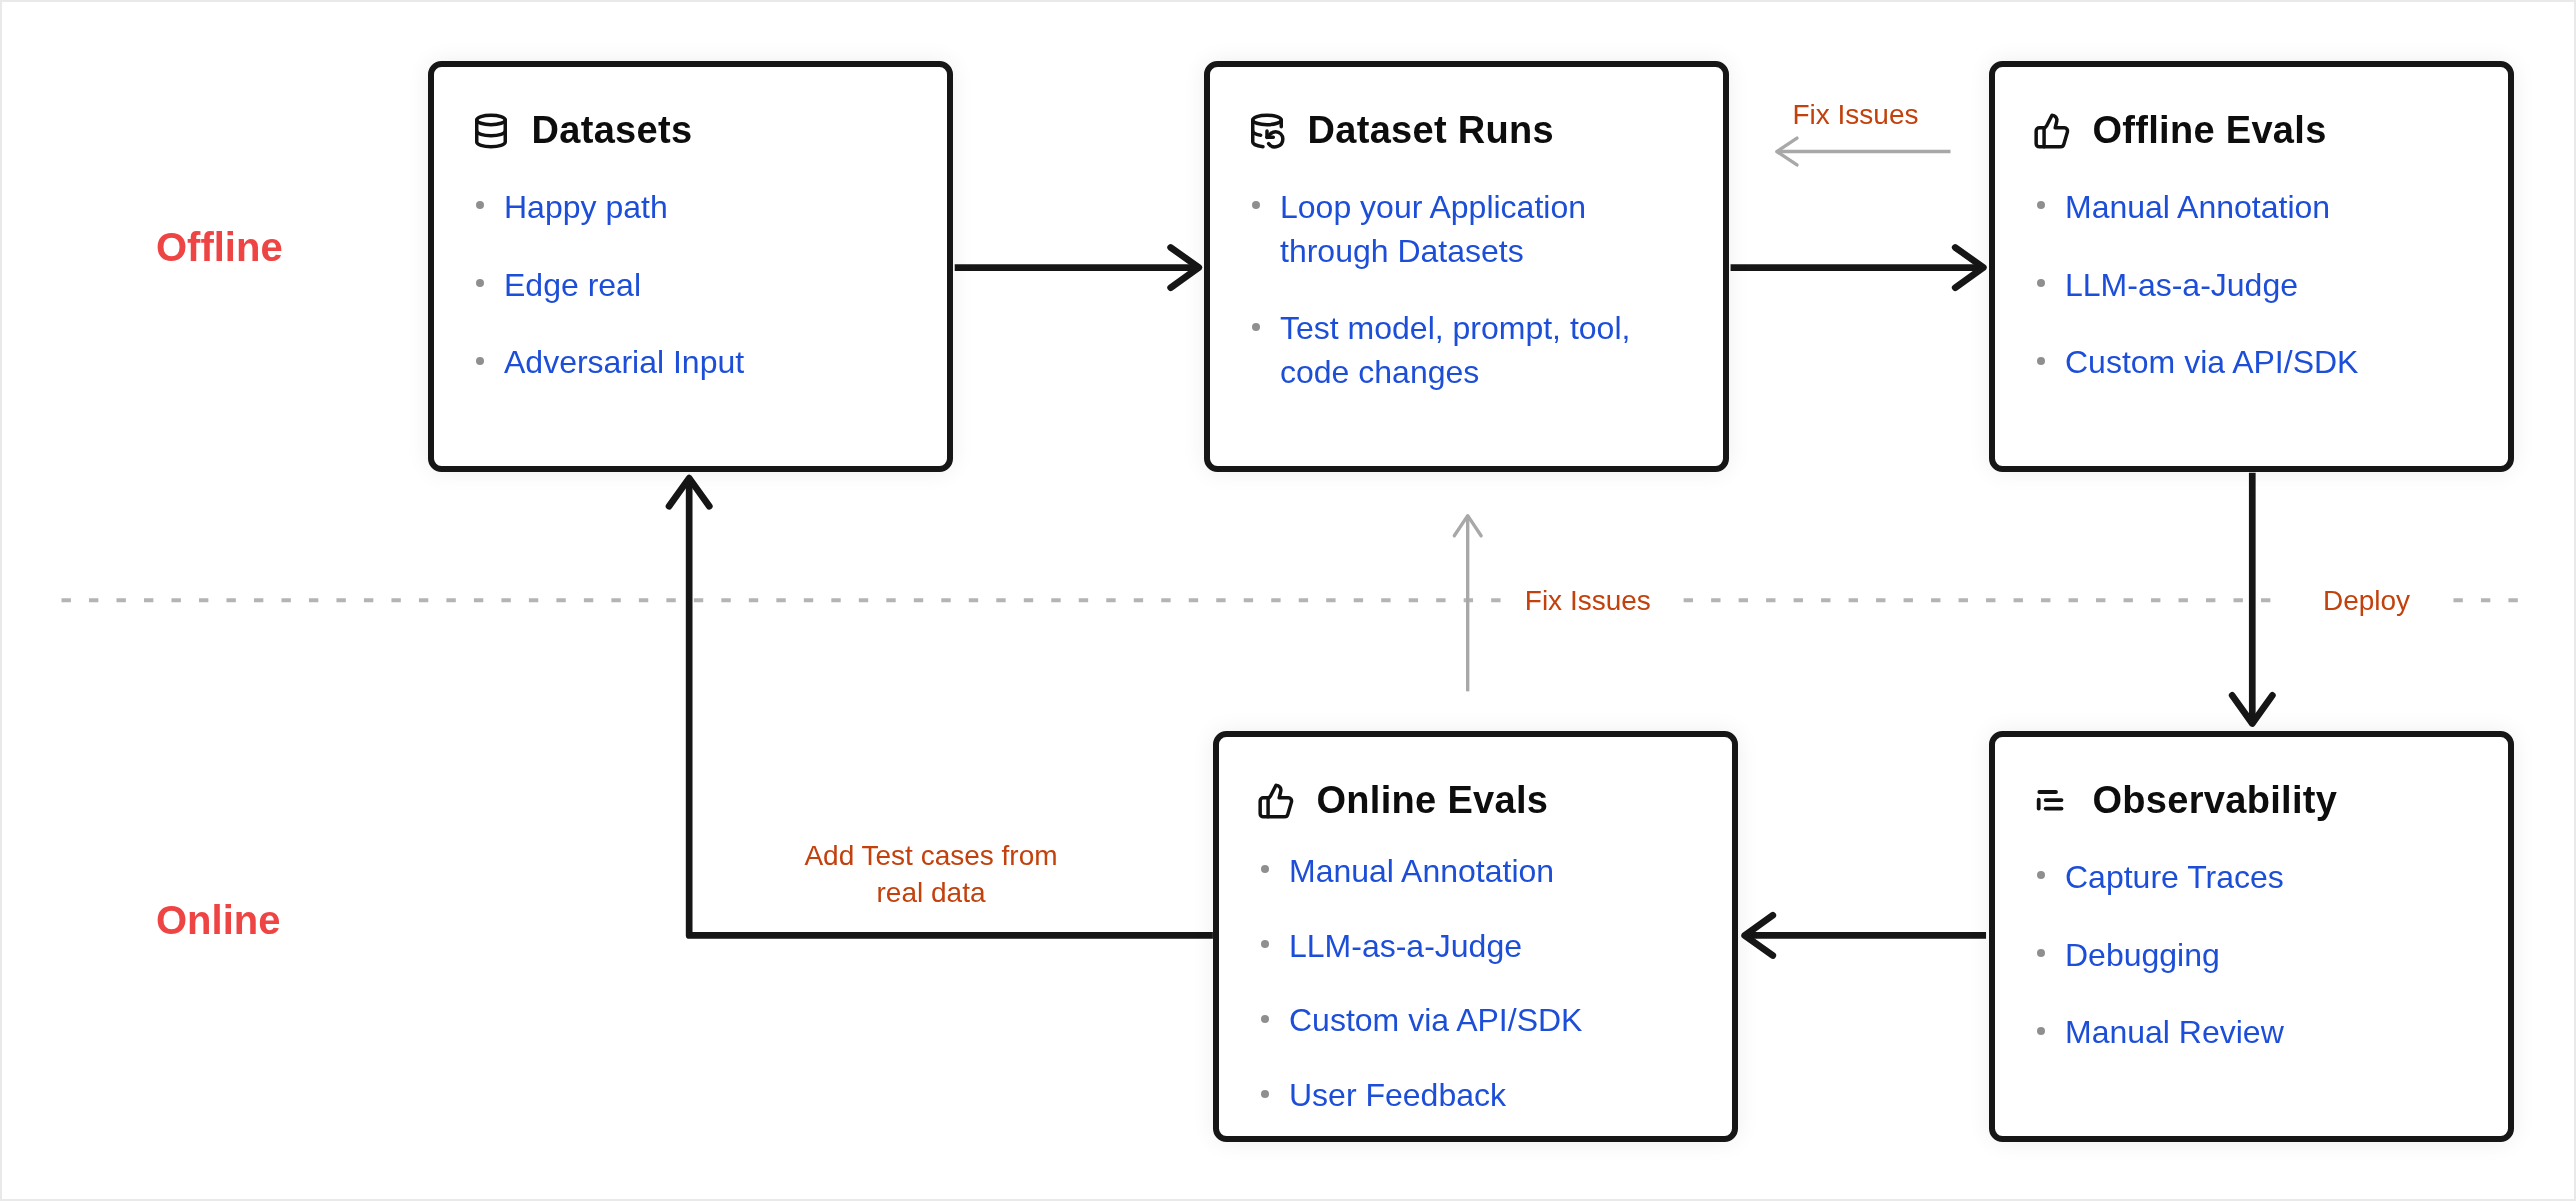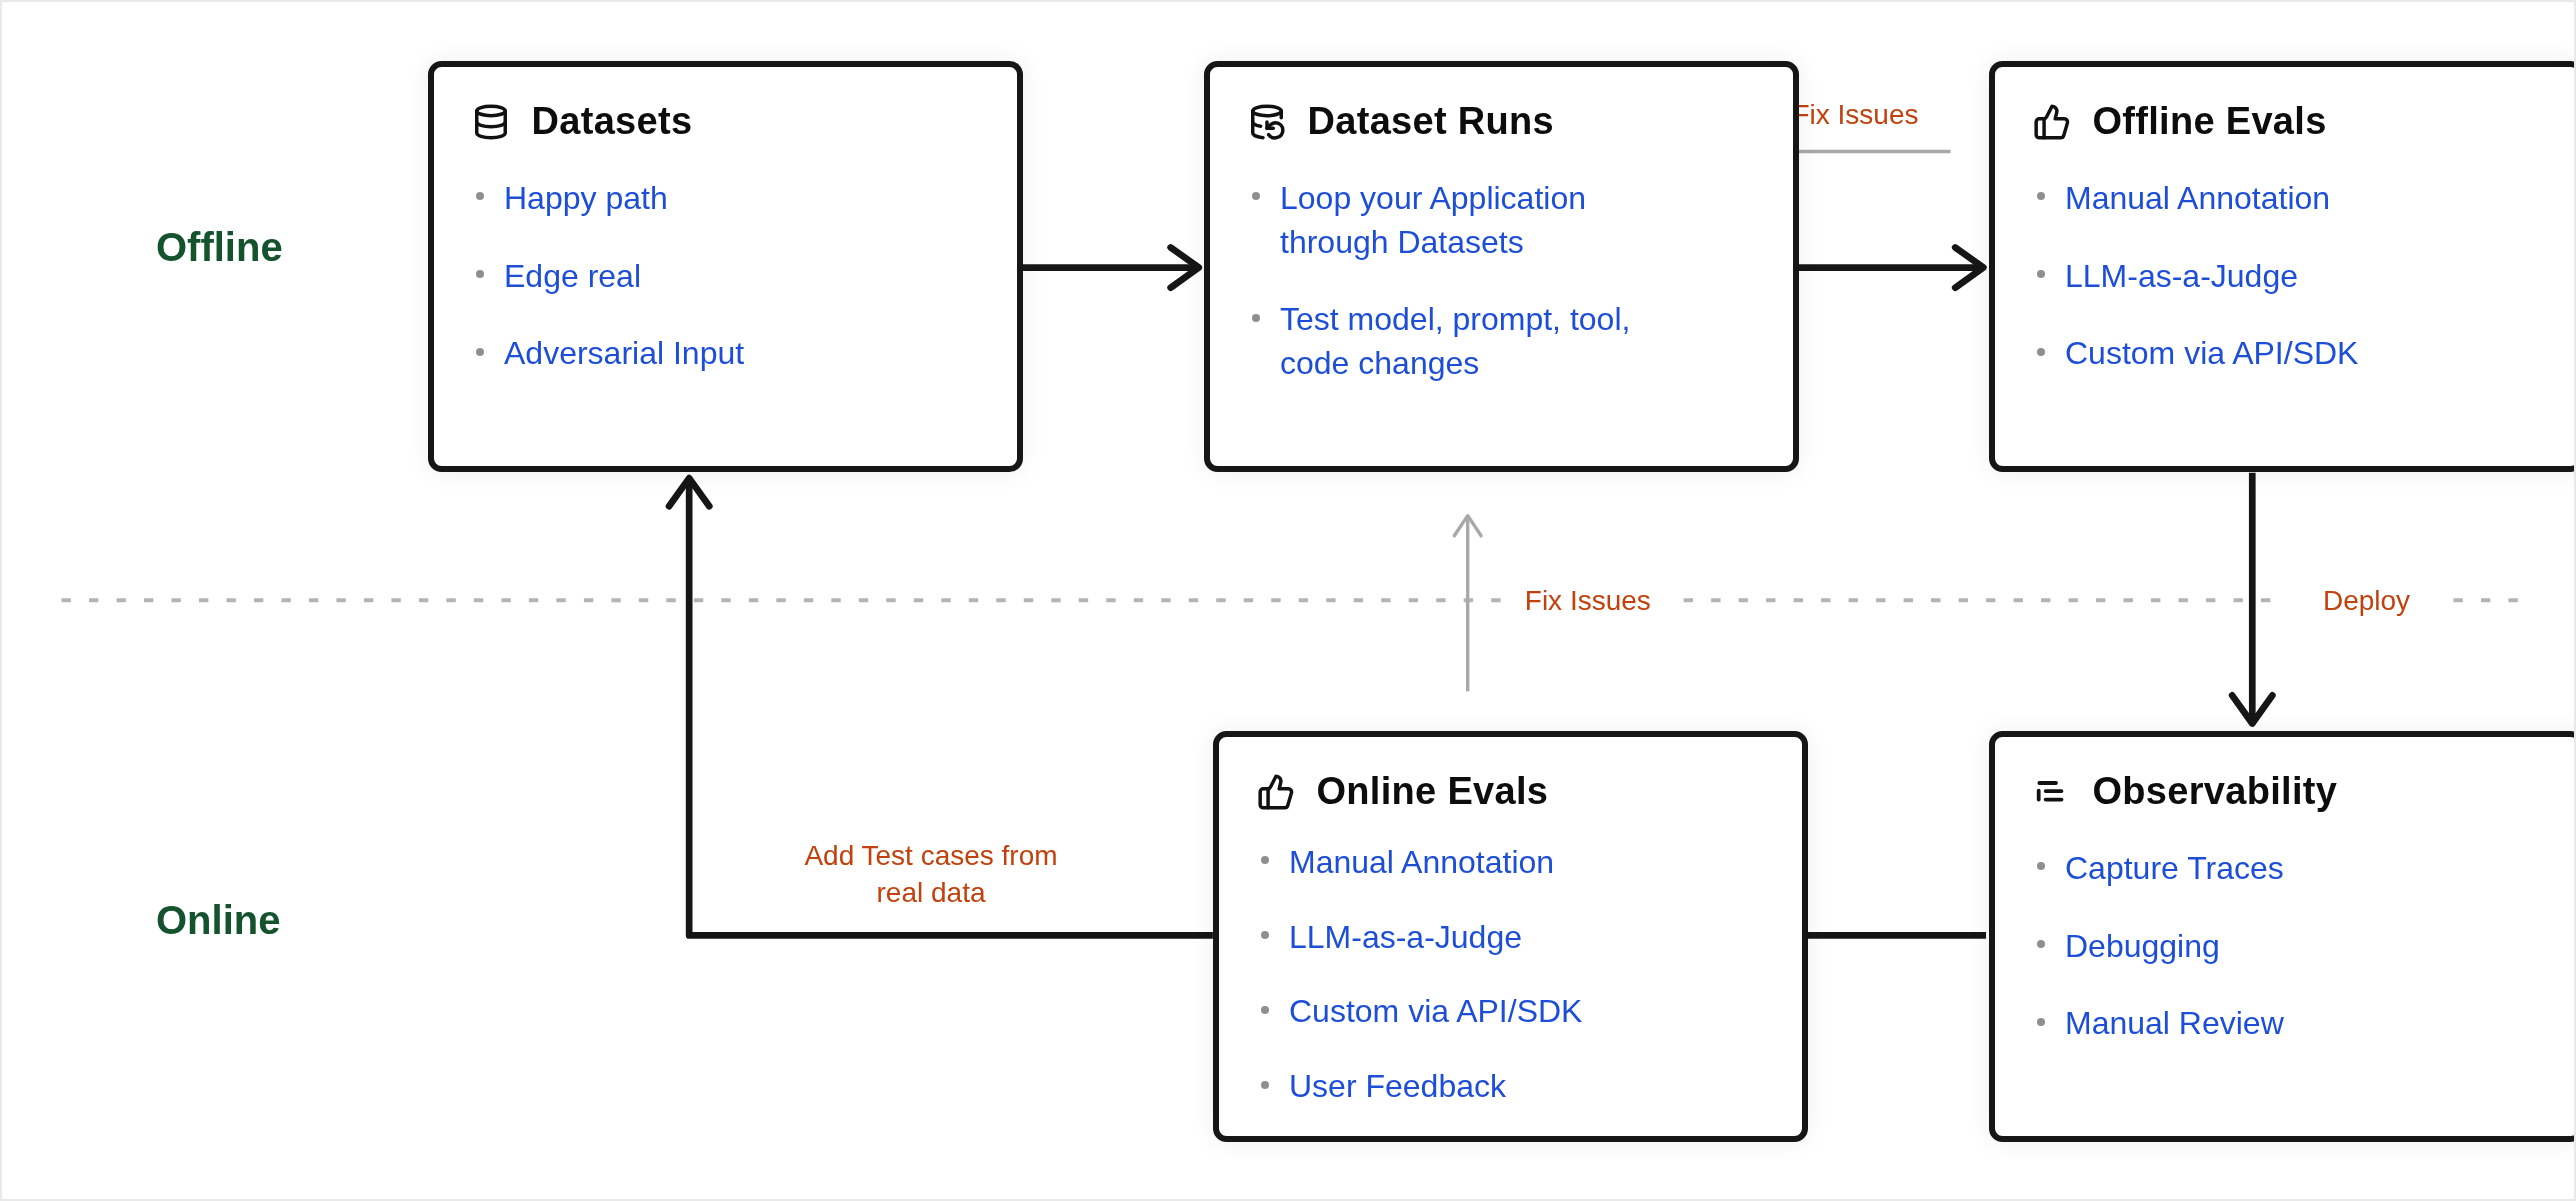--- a/index.html
+++ b/index.html
@@ -9,27 +9,27 @@
     background:#ffffff;
     border:2px solid #e9e9e9;
     box-sizing:border-box;
     overflow:hidden;
     font-family:"Liberation Sans", sans-serif;
   }
   #arrow-layer{position:absolute;left:0;top:0;width:2576px;height:1201px;pointer-events:none;}
 
   .box{
     position:absolute;
-    width:595px;height:411px;
+    width:525px;height:411px;
     box-sizing:border-box;
     background:#ffffff;
     border:6px solid #161616;
     border-radius:13.4px;
     box-shadow:0 0 23px rgba(0,0,0,0.07);
-    padding:34px 31px 0 38px;
+    padding:43px 31px 0 38px;
   }
   .box-title{
     display:flex;align-items:center;gap:21.5px;
     margin-bottom:34px;
   }
   .box-title .icon{width:38px;height:38px;flex:0 0 auto;display:flex;align-items:center;justify-content:center;}
   .box-title .icon svg{width:38px;height:38px;stroke:#111;stroke-width:2.2;fill:none;stroke-linecap:round;stroke-linejoin:round;}
   .title-text{
     font-size:38px;font-weight:700;color:#0d0d0d;letter-spacing:0.3px;line-height:1.1;
   }
@@ -44,21 +44,21 @@
     background:#8f8f8f;
     margin:15.4px 20px 0 4px;
   }
   .item-text{
     font-size:32px;line-height:1.37;color:#1d4ed8;
     max-width:366px;
   }
 
   .section-label{
     position:absolute;
-    font-size:40px;font-weight:700;color:#14532d;line-height:1.2;
+    font-size:40px;font-weight:700;color:#ef4444;line-height:1.2;
   }
   #offline-label{left:154px;top:221px;}
   #online-label{left:154px;top:894px;text-align:right;}
 
   .edge-label{
     position:absolute;
     font-size:28px;color:#c2410c;line-height:1.33;
     text-align:center;
   }
   #fix-issues-top{left:1753px;top:94px;width:201px;}

